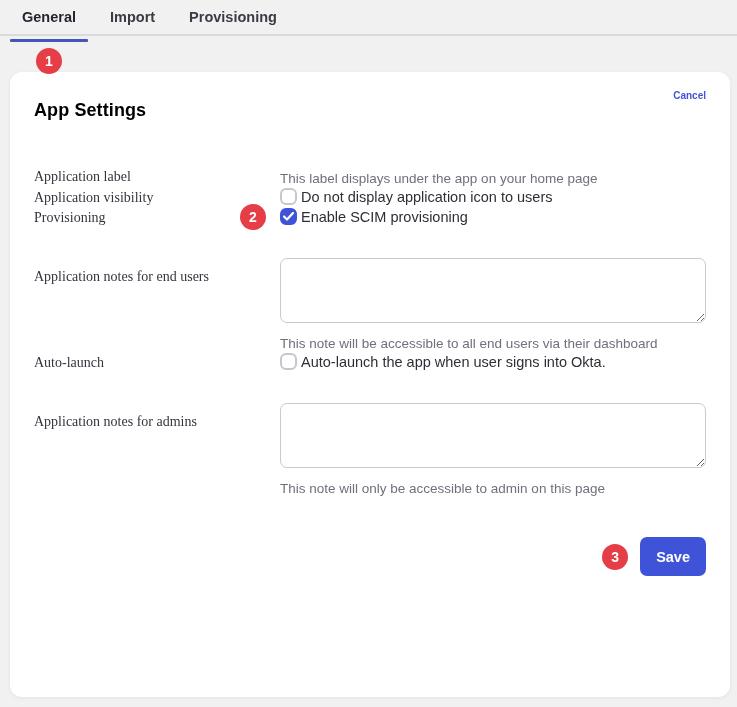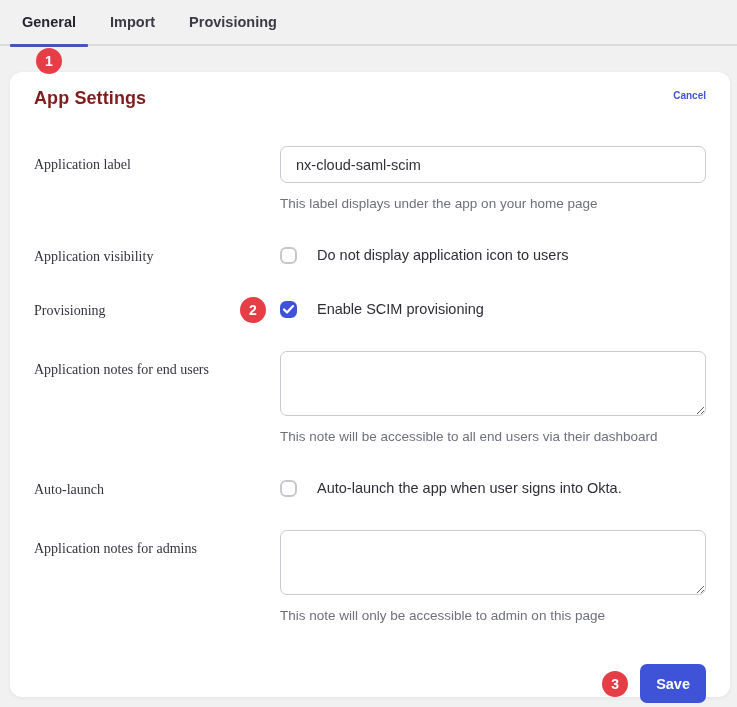--- a/index.html
+++ b/index.html
@@ -7,21 +7,21 @@
     width: 737px; height: 707px;
     font-family: "Liberation Sans", sans-serif;
     background: #f2f1f1;
     overflow: hidden;
     position: relative;
   }
 
   
   .tabbar {
     position: absolute; top: 0; left: 0; right: 0;
-    height: 46px;
+    height: 36px;
     display: flex; align-items: center;
     padding-left: 22px;
     column-gap: 34px;
     border-bottom: 2px solid #dadadd;
     background: #f2f1f1;
   }
   .tab {
     font-size: 14.5px; font-weight: 600; color: #3a3b45;
     cursor: pointer; position: relative; line-height: 46px; height: 46px;
     white-space: nowrap;
@@ -44,21 +44,21 @@
   .badge-1 { position: absolute; left: 36px; top: 48px; z-index: 5; }
 
   
   .card {
     position: absolute; left: 10px; right: 7px; top: 72px; height: 625px;
     background: #ffffff; border-radius: 12px;
     box-shadow: 0 1px 4px rgba(0,0,0,0.06);
     padding: 16px 24px 0 24px;
   }
   .card-header { display: flex; justify-content: space-between; align-items: flex-start; }
-  .card-title { font-size: 18px; font-weight: 700; color: #7f1d1d; margin-top: 0; letter-spacing: 0.1px; }
+  .card-title { font-size: 18px; font-weight: 700; color: #000000; margin-top: 12px; letter-spacing: 0.1px; }
   .cancel-link {
     font-size: 10px; font-weight: 700; color: #4353d9;
     text-decoration: none; cursor: pointer; margin-top: 2px;
   }
 
   
   .row { display: grid; grid-template-columns: 246px 1fr; align-items: start; }
   .field-label { font-size: 14px; color: #33343d; line-height: 20px; padding-top: 9px; font-family: Liberation Serif, serif; }
   .row.checks .field-label { padding-top: 0; }
 
@@ -68,22 +68,22 @@
     border: 1px solid #c9cad1; border-radius: 7px;
     padding: 0 15px; font-size: 14.5px; color: #2f3038;
     font-family: "Liberation Sans", sans-serif;
     background: #fff; outline: none;
   }
   .helper {
     font-size: 13.5px; color: #6e707c;
     margin-top: 12px; line-height: 18px;
   }
 
-  .row.checks { margin-top: 34px; }
-  .check-wrap { display: flex; gap: 20px; position: relative; }
+  .row.checks { }
+  .check-wrap { display: flex; align-items: center; gap: 4px; position: relative; }
   .cbx {
     width: 17px; height: 17px; flex: 0 0 auto;
     border: 2px solid #c6c7ce; border-radius: 6px;
     background: #fff; cursor: pointer;
     display: flex; align-items: center; justify-content: center;
   }
   .cbx svg { display: none; }
   .cbx.checked { background: #3f53d8; border-color: #3f53d8; }
   .cbx.checked svg { display: block; }
   .check-label { font-size: 14.5px; color: #2e2f36; cursor: default; }
@@ -126,21 +126,20 @@
 <section class="card">
 
   <div class="card-header">
     <h1 class="card-title">App Settings</h1>
     <a class="cancel-link">Cancel</a>
   </div>
 
   <div class="row row-label-input">
     <div class="field-label">Application label</div>
     <div>
-      <input class="text-input" type="text" value="nx-cloud-saml-scim" style="">
       <div class="helper">This label displays under the app on your home page</div>
     </div>
   </div>
 
   <div class="row checks">
     <div class="field-label">Application visibility</div>
     <div class="check-wrap">
       <div class="cbx">
         
       </div>

